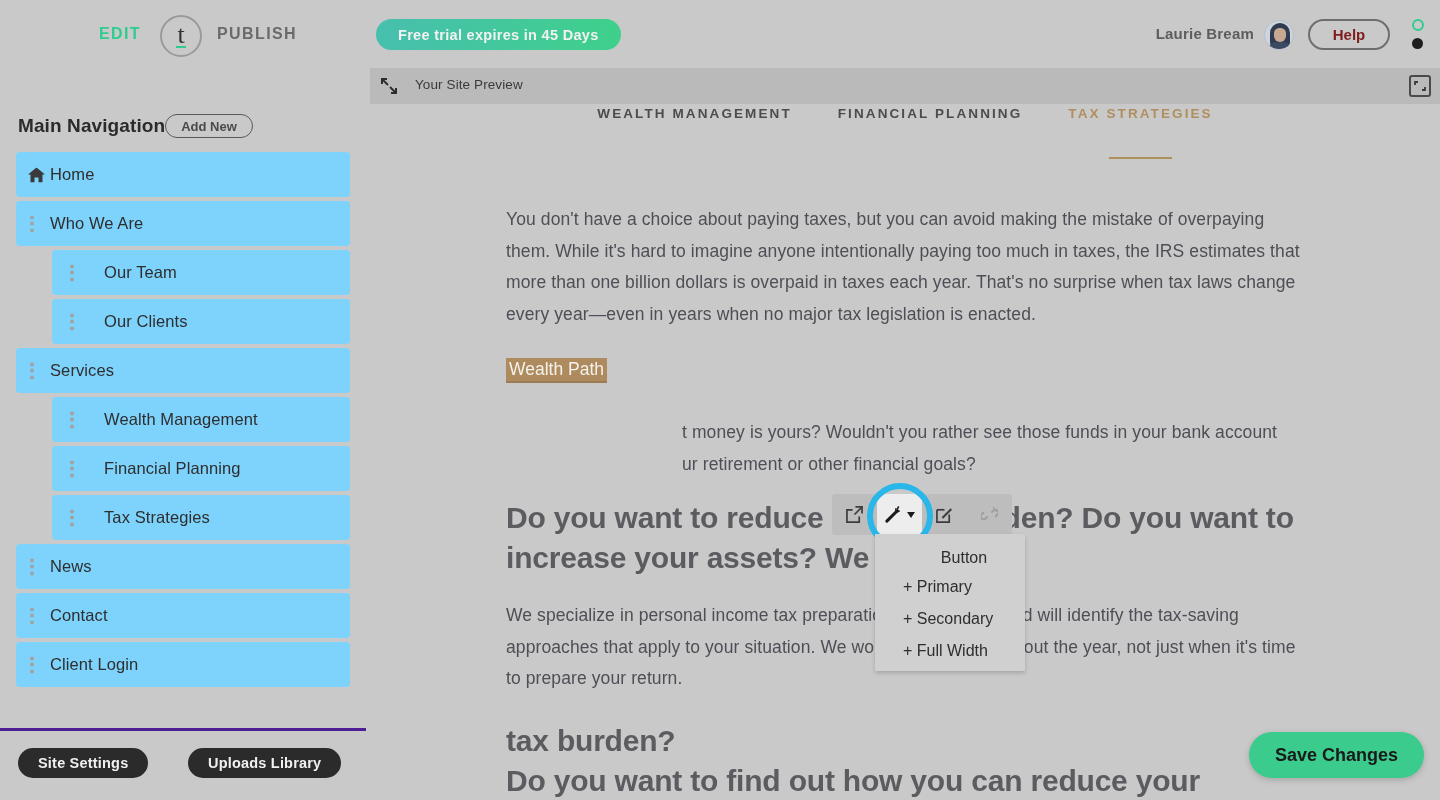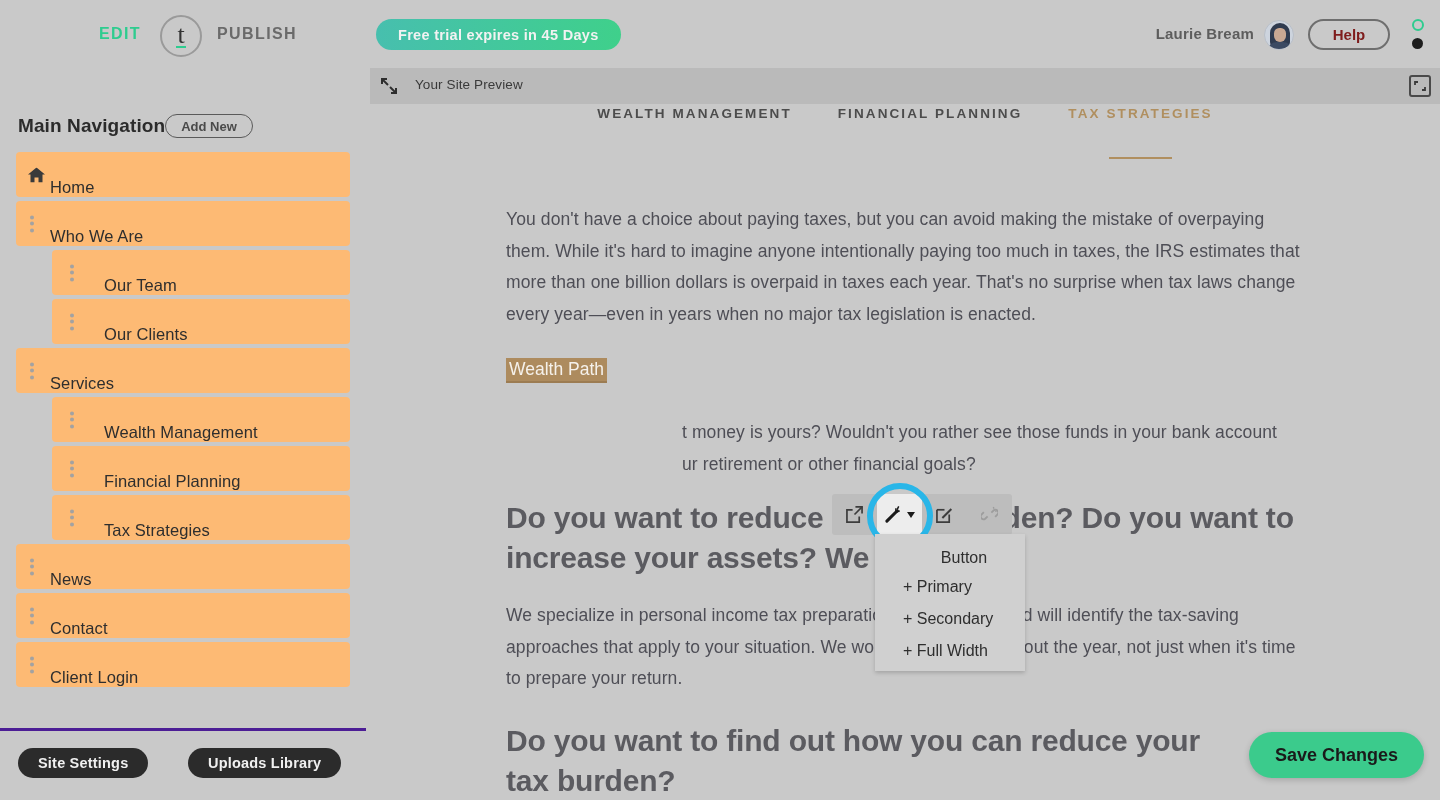--- a/index.html
+++ b/index.html
@@ -85,22 +85,22 @@
   }
   .nav-title { font-size:19px; font-weight:bold; color:#2b2b2b; letter-spacing:.1px; }
   .add-new {
     height:24px; padding:4px 15px; border:1.6px solid #5a5a5a; border-radius:12px;
     background:transparent; color:#4a4a4a; font-size:13px; font-weight:bold;
     display:flex; align-items:center; justify-content:center; cursor:pointer;
   }
   .nav-list { position:absolute; left:16px; top:84px; width:334px; }
   .nav-item {
     position:relative; height:45px; margin-bottom:4px;
-    background:#fdba74; border-radius:4px;
-    display:flex; align-items:flex-end; cursor:pointer;
+    background:#7dd3fc; border-radius:4px;
+    display:flex; align-items:center; cursor:pointer;
   }
   .nav-item.sub { margin-left:36px; width:298px; }
   .grip {
     position:absolute; left:14px; top:50%; transform:translateY(-50%);
     width:4px; height:17px;
     display:flex; flex-direction:column; justify-content:space-between;
   }
   .grip i { display:block; width:4px; height:4px; border-radius:50%; background:#a2a2a2; }
   .nav-item.sub .grip { left:18px; }
   .home-icon {
@@ -405,22 +405,22 @@
         <div style="height:18px;"></div>
 
         <h2 class="big-head" style="width:790px;">Do you want to reduce your tax burden? Do you want to increase your assets? We can help!</h2>
 
         <div style="height:22px;"></div>
 
         <p class="body-p" style="width:800px;">We specialize in personal income tax preparation and planning and will identify the tax-saving approaches that apply to your situation. We work with you throughout the year, not just when it's time to prepare your return.</p>
 
         <div style="height:26px;"></div>
 
+        <h2 class="big-head">tax burden?</h2>
         <h2 class="big-head">Do you want to find out how you can reduce your</h2>
-        <h2 class="big-head">tax burden?</h2>
       </div>
     </div>
 
     <div class="link-toolbar">
       <span class="tb-btn">
         <svg viewBox="0 0 18 18" width="17" height="17">
           <path d="M10 1 L17 1 L17 8" fill="none" stroke="#3c3c3c" stroke-width="1.8"></path>
           <line x1="17" y1="1" x2="9" y2="9" stroke="#3c3c3c" stroke-width="1.8"></line>
           <path d="M14 11 L14 17 L1 17 L1 4 L7 4" fill="none" stroke="#3c3c3c" stroke-width="1.8"></path>
         </svg>

